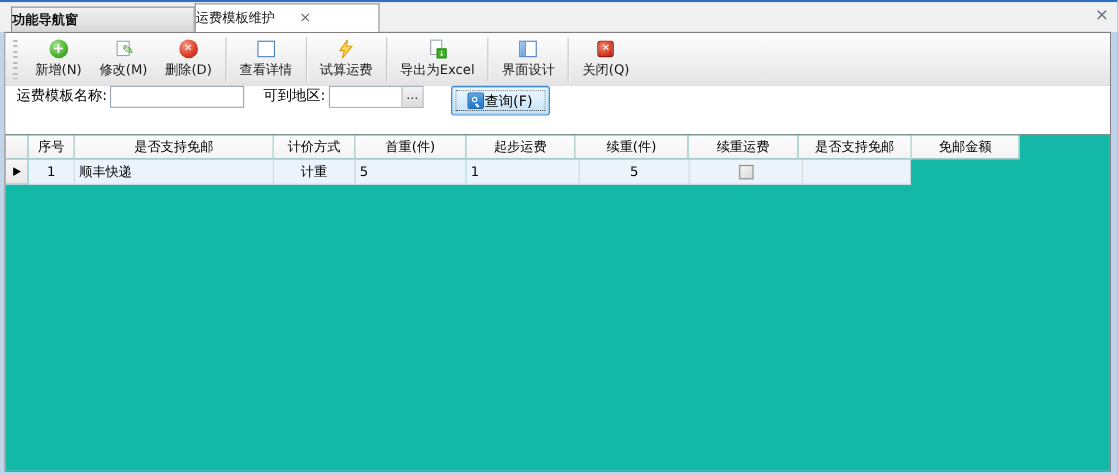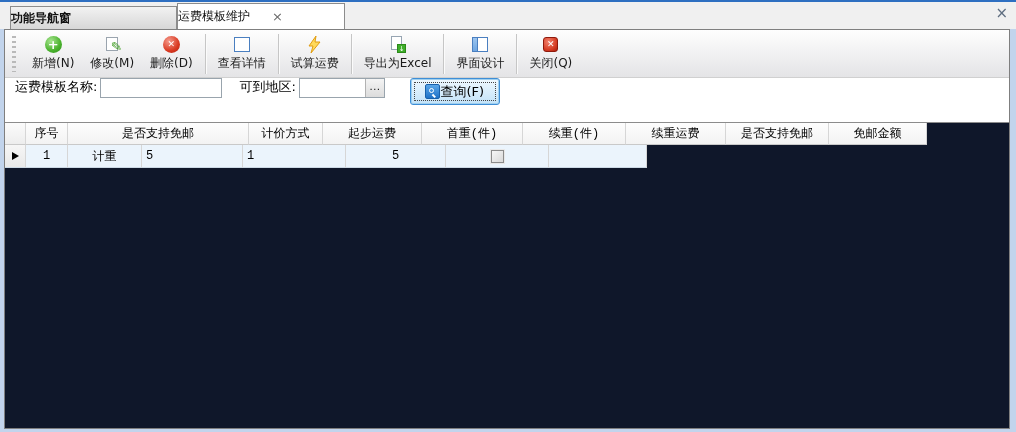--- a/index.html
+++ b/index.html
@@ -49,21 +49,21 @@
   .combo { margin-left:3px; width:86px; height:20px; border:1px solid #99a4ad; background:#fff; display:flex; }
   .combo input { flex:1; min-width:0; border:none; outline:none; font-size:12px; padding:0 2px; }
   .combo .dots { width:19px; background:linear-gradient(#f4f4f4,#dcdcdc); border-left:1px solid #b2b2b2; font-size:11px; line-height:16px; text-align:center; cursor:pointer; color:#222; }
   .querybtn { margin-left:25px; width:90px; height:27px; border:1px solid #3f8ed6; border-radius:3px; background:linear-gradient(#f0f9ff,#c2e2f8); box-shadow:inset 0 0 0 1px #9fd0f0; display:flex; align-items:center; justify-content:center; gap:0; position:relative; cursor:pointer; font-size:13px; color:#000; }
   .querybtn::after { content:""; position:absolute; inset:3px; border:1px dotted #444; border-radius:1px; }
   .ico-mag { width:15px; height:15px; border-radius:2px; background:linear-gradient(#5aa6e8,#1e72c8); border:1px solid #1760ab; position:relative; }
   .ico-mag .lens { position:absolute; left:3px; top:3px; width:5px; height:5px; border:1.5px solid #fff; border-radius:50%; }
   .ico-mag .handle { position:absolute; right:3px; bottom:2px; width:4px; height:1.5px; background:#fff; transform:rotate(45deg); }
 
   
-  .gridwrap { flex:1; background:#0f172a; border-top:1px solid #8c8c8c; position:relative; overflow:hidden;font-family:Liberation Mono, monospace; }
+  .gridwrap { flex:1; background:#14b8a6; border-top:1px solid #8c8c8c; position:relative; overflow:hidden; }
   .grid { width:922px; }
   .hrow, .drow { display:flex; }
   .hcell { height:22px; background:linear-gradient(#fdfdfd,#f3f3f3); border-right:1px solid #d6d6d6; border-bottom:1px solid #c9c9c9; display:flex; align-items:center; justify-content:center; font-size:12px; color:#000; }
   .hsel { width:21px; background:linear-gradient(#fbfbfb,#ededed); }
   .dcell { height:23px; background:#ebf4fc; border-right:1px solid #d6d6d6; border-bottom:1px solid #ccd9e5; display:flex; align-items:center; font-size:12px; color:#000; }
   .dsel { width:21px; background:linear-gradient(#f6f6f6,#e9e9e9); justify-content:center; }
   .arrow { width:0; height:0; border-left:7px solid #000; border-top:4px solid transparent; border-bottom:4px solid transparent; }
   .al-c { justify-content:center; }
   .al-l { justify-content:flex-start; padding-left:4px; }
   .checkbox { width:13px; height:13px; border:1px solid #8b8b8b; background:linear-gradient(135deg,#f6f6f6,#d9d9d9); box-shadow:0 0 0 1px #e8e8e8; cursor:pointer; }
@@ -177,32 +177,33 @@
       </div>
     </div>
 
     <div class="gridwrap">
       <div class="grid">
         <div class="hrow">
           <div class="hcell hsel"></div>
           <div class="hcell w0">序号</div>
           <div class="hcell w1">是否支持免邮</div>
           <div class="hcell w2">计价方式</div>
+          <div class="hcell w3">首重(件)</div>
           <div class="hcell w4">起步运费</div>
-          <div class="hcell w3">首重(件)</div>
           <div class="hcell w5">续重(件)</div>
           <div class="hcell w6">续重运费</div>
           <div class="hcell w7">是否支持免邮</div>
           <div class="hcell w8">免邮金额</div>
         </div>
         <div class="drow">
           <div class="dcell dsel">
               <span class="arrow"></span>
             </div>
           <div class="dcell w0 al-c">1</div>
+          <div class="dcell w1 al-l">顺丰快递</div>
           <div class="dcell w2 al-c">计重</div>
           <div class="dcell w3 al-l">5</div>
           <div class="dcell w5 al-l">1</div>
           <div class="dcell w6 al-c">5</div>
           <div class="dcell w7 al-c">
               <span class="checkbox"></span>
             </div>
           <div class="dcell w8 al-l"></div>
         </div>
       </div>

